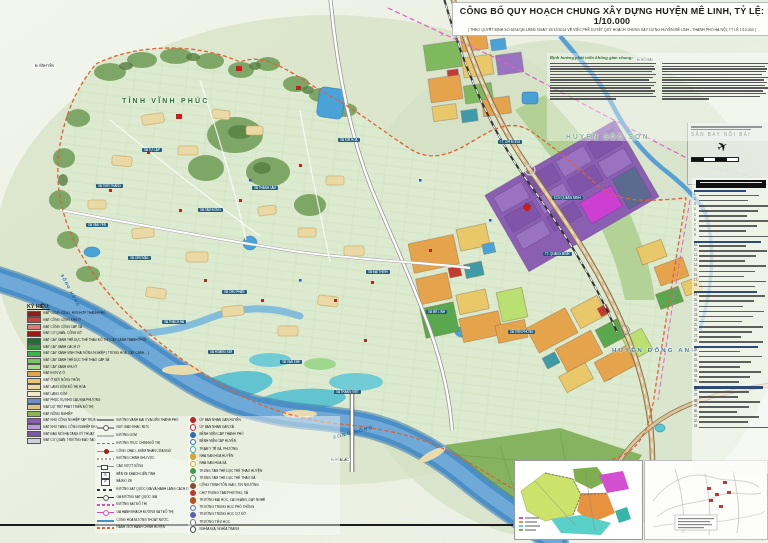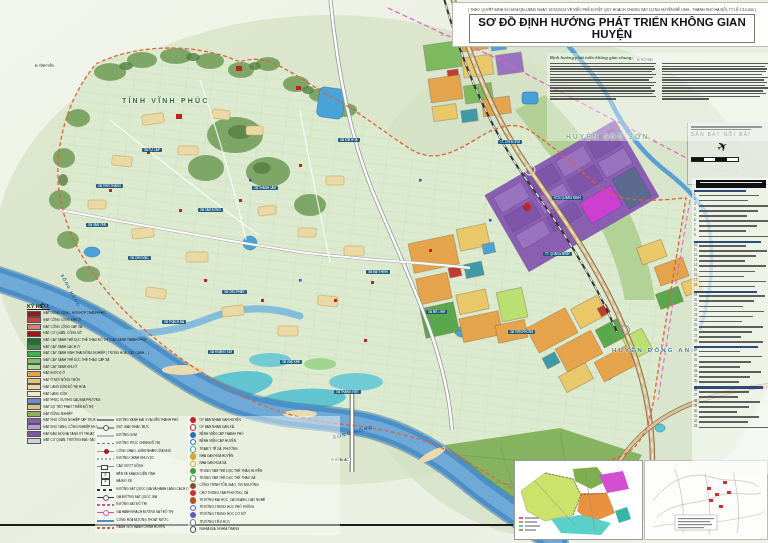--- a/index.html
+++ b/index.html
@@ -343,22 +343,22 @@
       <span class="abs tag" style="left: 280px; top: 360px;">XÃ VĂN KHÊ</span>
       <span class="abs tag" style="left: 334px; top: 390px;">XÃ TRÁNG VIỆT</span>
       <span class="abs tag" style="left: 426px; top: 310px;">XÃ MÊ LINH</span>
       <span class="abs tag" style="left: 366px; top: 270px;">XÃ ĐẠI THỊNH</span>
       <span class="abs tag" style="left: 508px; top: 330px;">XÃ TIỀN PHONG</span>
       <span class="abs tag" style="left: 543px; top: 252px;">TT. QUANG MINH</span>
       <span class="abs tag" style="left: 552px; top: 196px;">KCN QUANG MINH</span>
     </div>
 
   <div id="title-block" class="abs">
+    <div id="title-line1">CÔNG BỐ QUY HOẠCH CHUNG XÂY DỰNG HUYỆN MÊ LINH, TỶ LỆ: 1/10.000</div>
     <div id="title-line2">( THEO QUYẾT ĐỊNH SỐ 6694/QĐ-UBND NGÀY 16/12/2014 VỀ VIỆC PHÊ DUYỆT QUY HOẠCH CHUNG XÂY DỰNG HUYỆN MÊ LINH - THÀNH PHỐ HÀ NỘI, TỶ LỆ 1/10.000 )</div>
-    <div id="title-line3">SƠ ĐỒ ĐỊNH HƯỚNG PHÁT TRIỂN KHÔNG GIAN HUYỆN</div>
   </div>
 
   <div id="notes-panel" class="abs">
     <div id="notes-heading">Định hướng phát triển không gian chung:</div>
     <div id="notes-cols">
       <div class="ncol" id="ncol1">
           <div class="bar" style="width: 100%;"></div>
           <div class="bar" style="width: 98%;"></div>
           <div class="bar" style="width: 99%;"></div>
           <div class="bar" style="width: 96%;"></div>

